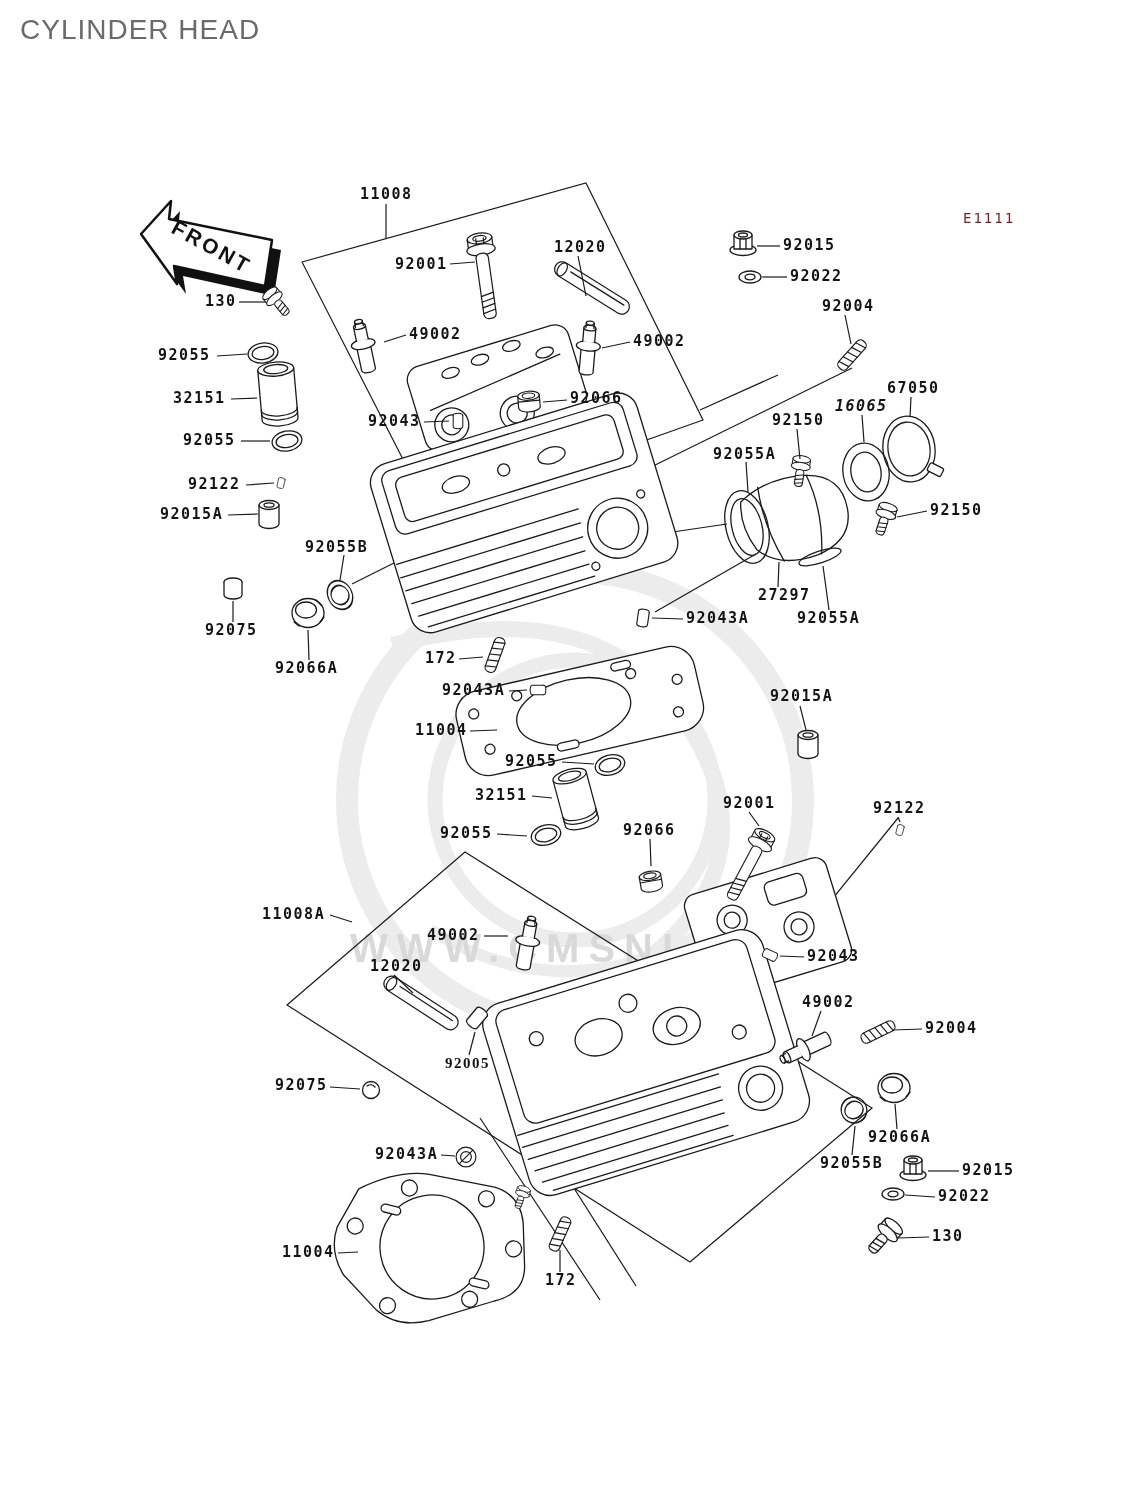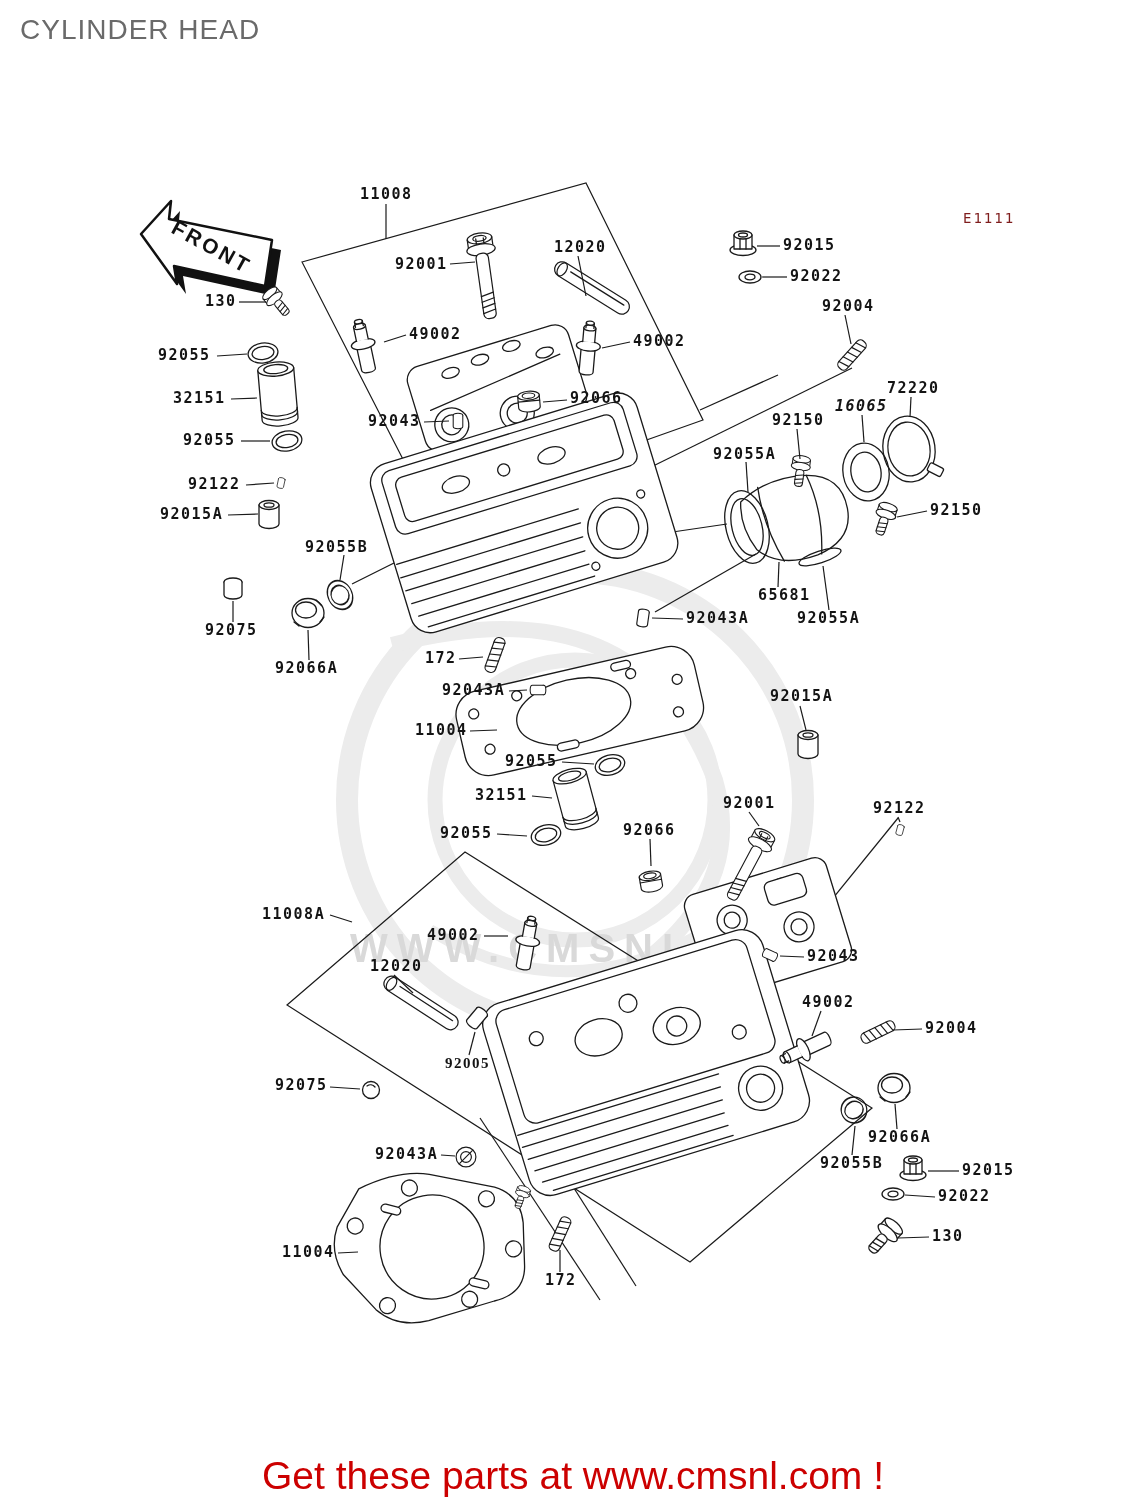--- a/index.html
+++ b/index.html
@@ -388,28 +388,28 @@
       <div class="part-label" style="left: 822px; top: 299px;">92004</div>
       <div class="part-label" style="left: 205px; top: 294px;">130</div>
       <div class="part-label" style="left: 409px; top: 327px;">49002</div>
       <div class="part-label" style="left: 633px; top: 334px;">49002</div>
       <div class="part-label" style="left: 158px; top: 348px;">92055</div>
       <div class="part-label" style="left: 173px; top: 391px;">32151</div>
       <div class="part-label" style="left: 570px; top: 391px;">92066</div>
       <div class="part-label" style="left: 368px; top: 414px;">92043</div>
       <div class="part-label" style="left: 772px; top: 413px;">92150</div>
       <div class="part-label" style="left: 835px; top: 399px; font-style: italic;">16065</div>
-      <div class="part-label" style="left: 887px; top: 381px;">72220</div>
+      <div class="part-label" style="left: 887px; top: 381px;">67050</div>
       <div class="part-label" style="left: 183px; top: 433px;">92055</div>
       <div class="part-label" style="left: 713px; top: 447px;">92055A</div>
       <div class="part-label" style="left: 188px; top: 477px;">92122</div>
       <div class="part-label" style="left: 160px; top: 507px;">92015A</div>
       <div class="part-label" style="left: 930px; top: 503px;">92150</div>
       <div class="part-label" style="left: 305px; top: 540px;">92055B</div>
-      <div class="part-label" style="left: 758px; top: 588px;">65681</div>
+      <div class="part-label" style="left: 758px; top: 588px;">27297</div>
       <div class="part-label" style="left: 686px; top: 611px;">92043A</div>
       <div class="part-label" style="left: 797px; top: 611px;">92055A</div>
       <div class="part-label" style="left: 205px; top: 623px;">92075</div>
       <div class="part-label" style="left: 275px; top: 661px;">92066A</div>
       <div class="part-label" style="left: 425px; top: 651px;">172</div>
       <div class="part-label" style="left: 442px; top: 683px;">92043A</div>
       <div class="part-label" style="left: 415px; top: 723px;">11004</div>
       <div class="part-label" style="left: 505px; top: 754px;">92055</div>
       <div class="part-label" style="left: 475px; top: 788px;">32151</div>
       <div class="part-label" style="left: 440px; top: 826px;">92055</div>
@@ -428,14 +428,13 @@
       <div class="part-label" style="left: 375px; top: 1147px;">92043A</div>
       <div class="part-label" style="left: 868px; top: 1130px;">92066A</div>
       <div class="part-label" style="left: 820px; top: 1156px;">92055B</div>
       <div class="part-label" style="left: 962px; top: 1163px;">92015</div>
       <div class="part-label" style="left: 938px; top: 1189px;">92022</div>
       <div class="part-label" style="left: 932px; top: 1229px;">130</div>
       <div class="part-label" style="left: 282px; top: 1245px;">11004</div>
       <div class="part-label" style="left: 545px; top: 1273px;">172</div>
     </div>
 
-  <div id="footer-promo">Get these parts at www.cmsnl.com !</div>
 </div>
 
 </body></html>

